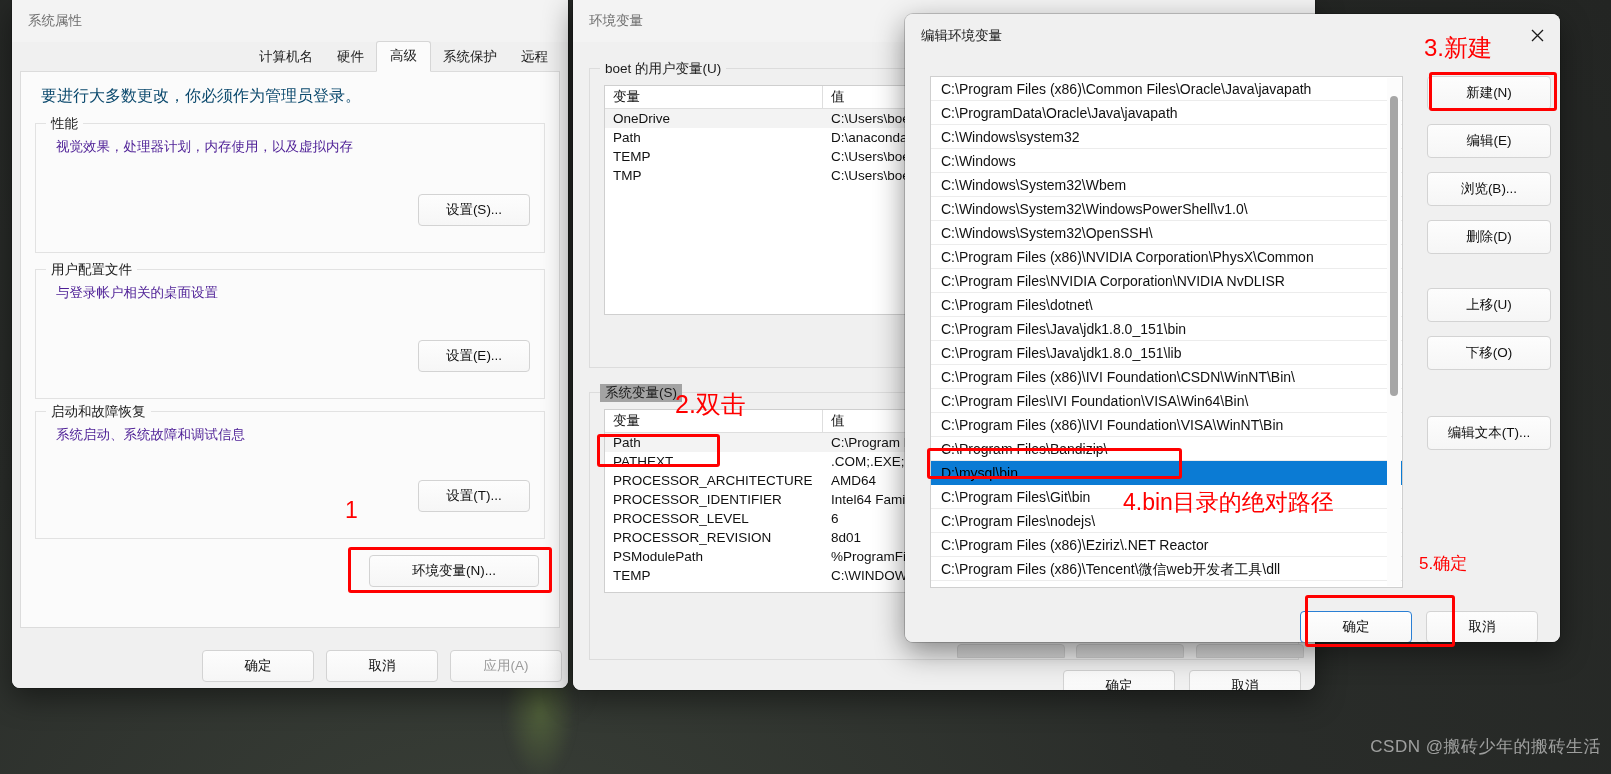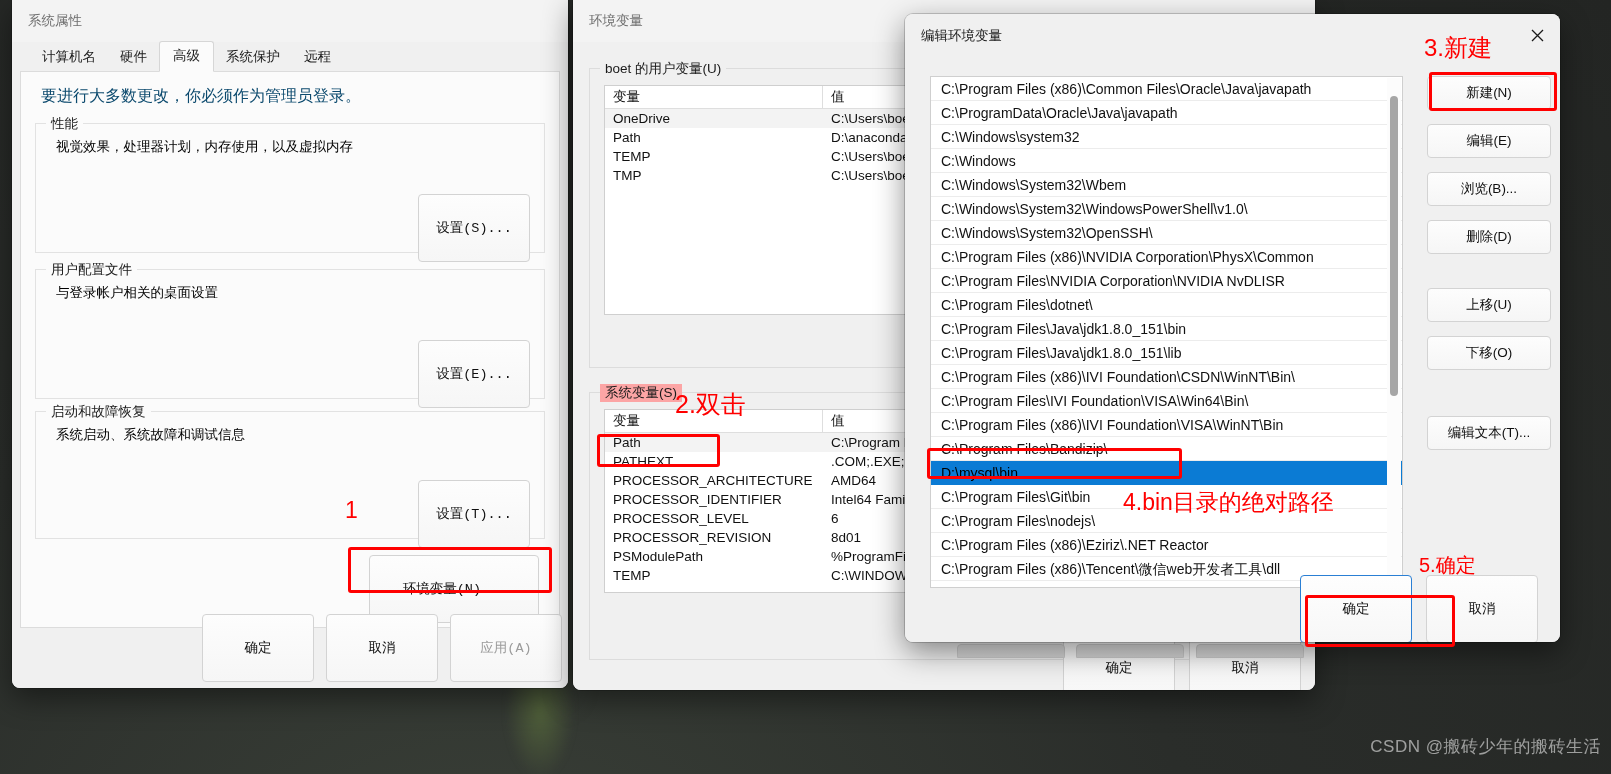--- a/index.html
+++ b/index.html
@@ -95,30 +95,30 @@
     position: relative;
     border: 1px solid #e2e2e2;
     margin: 10px 14px 0 14px;
     padding: 10px 14px 12px 14px;
   }
   .group > .glabel {
     position: absolute; top: -9px; left: 10px;
     background: #fbfbfb; padding: 0 5px;
     font-size: 13.5px; color: #1a1a1a;
   }
-  .group .gtext { font-size: 13.5px; color: #000000; padding: 4px 0 0 6px; }
+  .group .gtext { font-size: 13.5px; color: #4c1d95; padding: 4px 0 0 6px; }
   .group .gbtnrow { display: flex; justify-content: flex-end; margin-top: 14px; }
 
   .btn {
     background: linear-gradient(180deg,#fdfdfd,#f6f6f6);
     border: 1px solid #d3d3d3;
     border-radius: 4px;
     font-size: 13.5px;
     color: #101010;
-    padding: 24px 14px;
+    padding: 6px 14px;
     min-width: 112px;
     text-align: center;
     white-space: nowrap;
   }
   .btn.disabled { color: #9b9b9b; }
   .btn.primary {
     border: 1px solid #2a7fd4;
     background: linear-gradient(180deg,#fefefe,#f7f7f7);
   }
 
@@ -197,27 +197,27 @@
     border-radius: 4px 4px 0 0;
   }
 </style>
 </head>
 <body>
 
 <div id="root">
   <div id="wallpaper"></div>
   <div id="wallpaper-leaf"></div>
 
-  <div class="win" style="left:12px; top:0px; width:556px; height:688px; border-radius:0 0 8px 8px;font-family:Liberation Mono, monospace;">
+  <div class="win" style="left:12px; top:0px; width:556px; height:688px; border-radius:0 0 8px 8px;">
     <div class="titlebar">
       <span class="title">系统属性</span>
     </div>
     <div class="win-body" style="height:646px;">
 
-      <div class="tabstrip" style="margin:0 8px; border-bottom:1px solid #dcdcdc;">
+      <div class="tabstrip" style="margin:0 8px; border-bottom:1px solid #dcdcdc;justify-content:flex-end;">
         <div class="tab">计算机名</div>
         <div class="tab">硬件</div>
         <div class="tab active">高级</div>
         <div class="tab">系统保护</div>
         <div class="tab">远程</div>
       </div>
 
       <div class="pane" style="height:556px;">
         <div class="pane-note">要进行大多数更改，你必须作为管理员登录。</div>
 
@@ -284,21 +284,21 @@
             <div class="c2">C:\Users\boet</div>
           </div>
           <div class="row">
             <div class="c1">TMP</div>
             <div class="c2">C:\Users\boet</div>
           </div>
         </div>
       </div>
 
       <div class="group" style="margin:24px 16px 0 16px; height:268px; background:#f0f0f0; border-color:#dcdcdc;">
-        <span class="glabel" style="background:#fca5a5;">系统变量(S)</span>
+        <span class="glabel" style="background:#a3a3a3;">系统变量(S)</span>
         <div class="tbl" style="margin-top:6px; height:184px;">
           <div class="hdr">
             <div class="c1">变量</div>
             <div class="c2">值</div>
           </div>
           <div class="row alt">
             <div class="c1">Path</div>
             <div class="c2">C:\Program Fi</div>
           </div>
           <div class="row">
@@ -406,17 +406,17 @@
 
   <div class="redtext" style="left:675px; top:388px; font-size:25px;">2.双击</div>
   <div class="redbox" style="left:597px; top:434px; width:123px; height:33px;"></div>
 
   <div class="redtext" style="left:1424px; top:32px; font-size:24px;">3.新建</div>
   <div class="redbox" style="left:1429px; top:72px; width:128px; height:39px;"></div>
 
   <div class="redtext" style="left:1123px; top:487px; font-size:23px;">4.bin目录的绝对路径</div>
   <div class="redbox" style="left:927px; top:448px; width:255px; height:31px;"></div>
 
-  <div class="redtext" style="left:1419px; top:552px; font-size:20px;">5.确定</div>
+  <div class="redtext" style="left:1419px; top:552px; font-size:17px;">5.确定</div>
   <div class="redbox" style="left:1305px; top:595px; width:150px; height:52px;"></div>
 
   <div class="watermark">CSDN @搬砖少年的搬砖生活</div>
 </div>
 
 </body></html>

